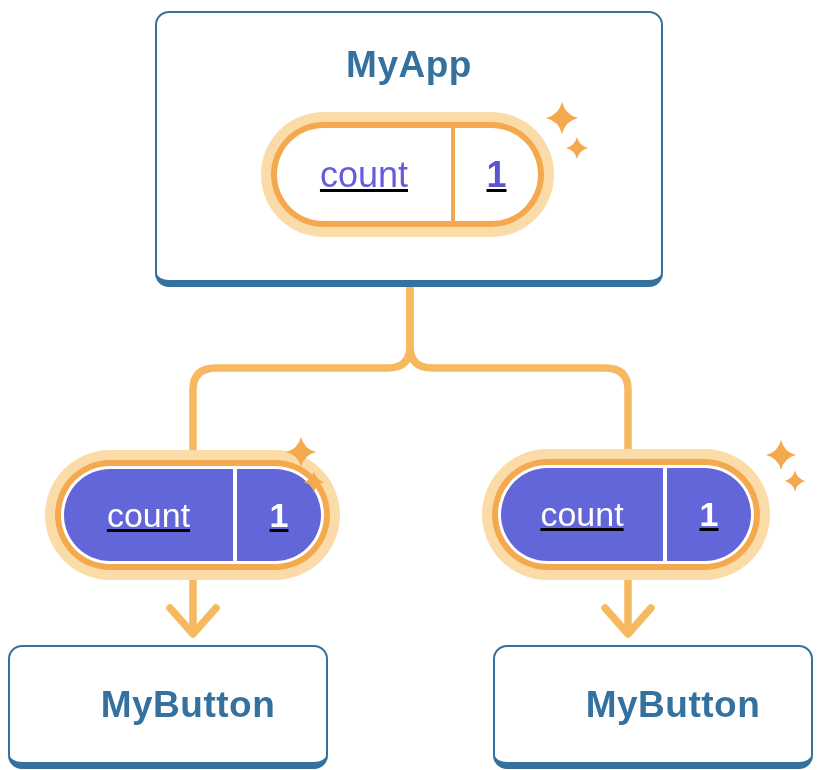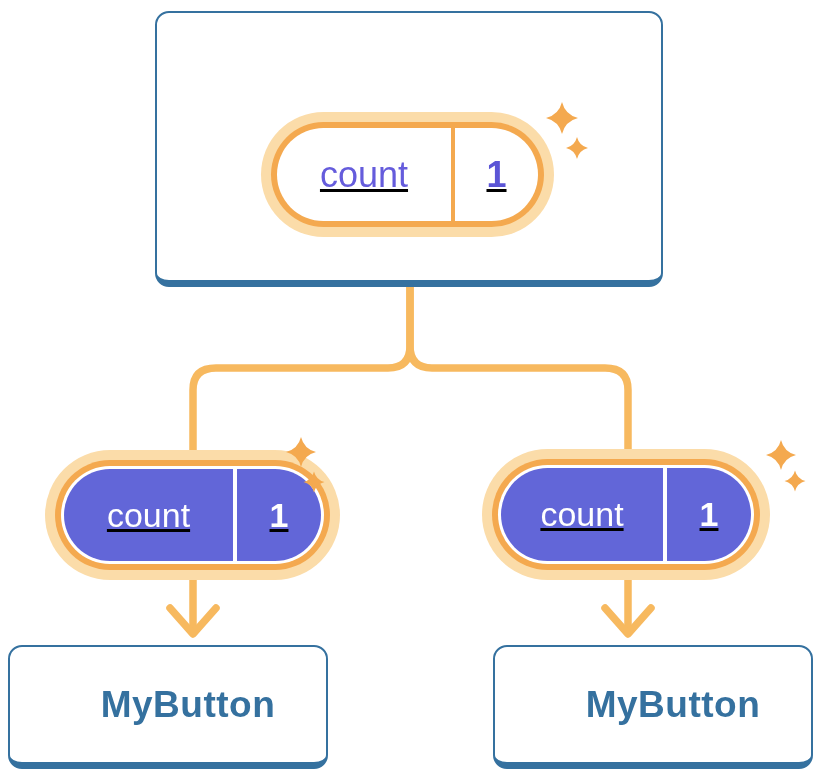--- a/index.html
+++ b/index.html
@@ -73,20 +73,21 @@
 <svg id="connector-layer" class="layer" viewBox="0 0 820 770">
   <g fill="none" stroke="#F7B95F" stroke-width="7.5" stroke-linecap="round" stroke-linejoin="round">
     <path d="M410 284 L410 346 Q410 368 388 368 L216 368 Q193 368 193 390 L193 627"></path>
     <path d="M410 284 L410 346 Q410 368 432 368 L605 368 Q628 368 628 390 L628 627"></path>
     <path d="M170 608 L193 634 L216 608"></path>
     <path d="M605 608 L628 634 L651 608"></path>
   </g>
 </svg>
 
 <div class="card" id="root-card">
+  <div class="card-title">MyApp</div>
 
   <div class="pill" id="state-pill">
     <div class="pill-ring">
       <div class="pill-body">
         <div class="pill-label">count</div>
         <div class="pill-value">1</div>
       </div>
     </div>
   </div>
 </div>

